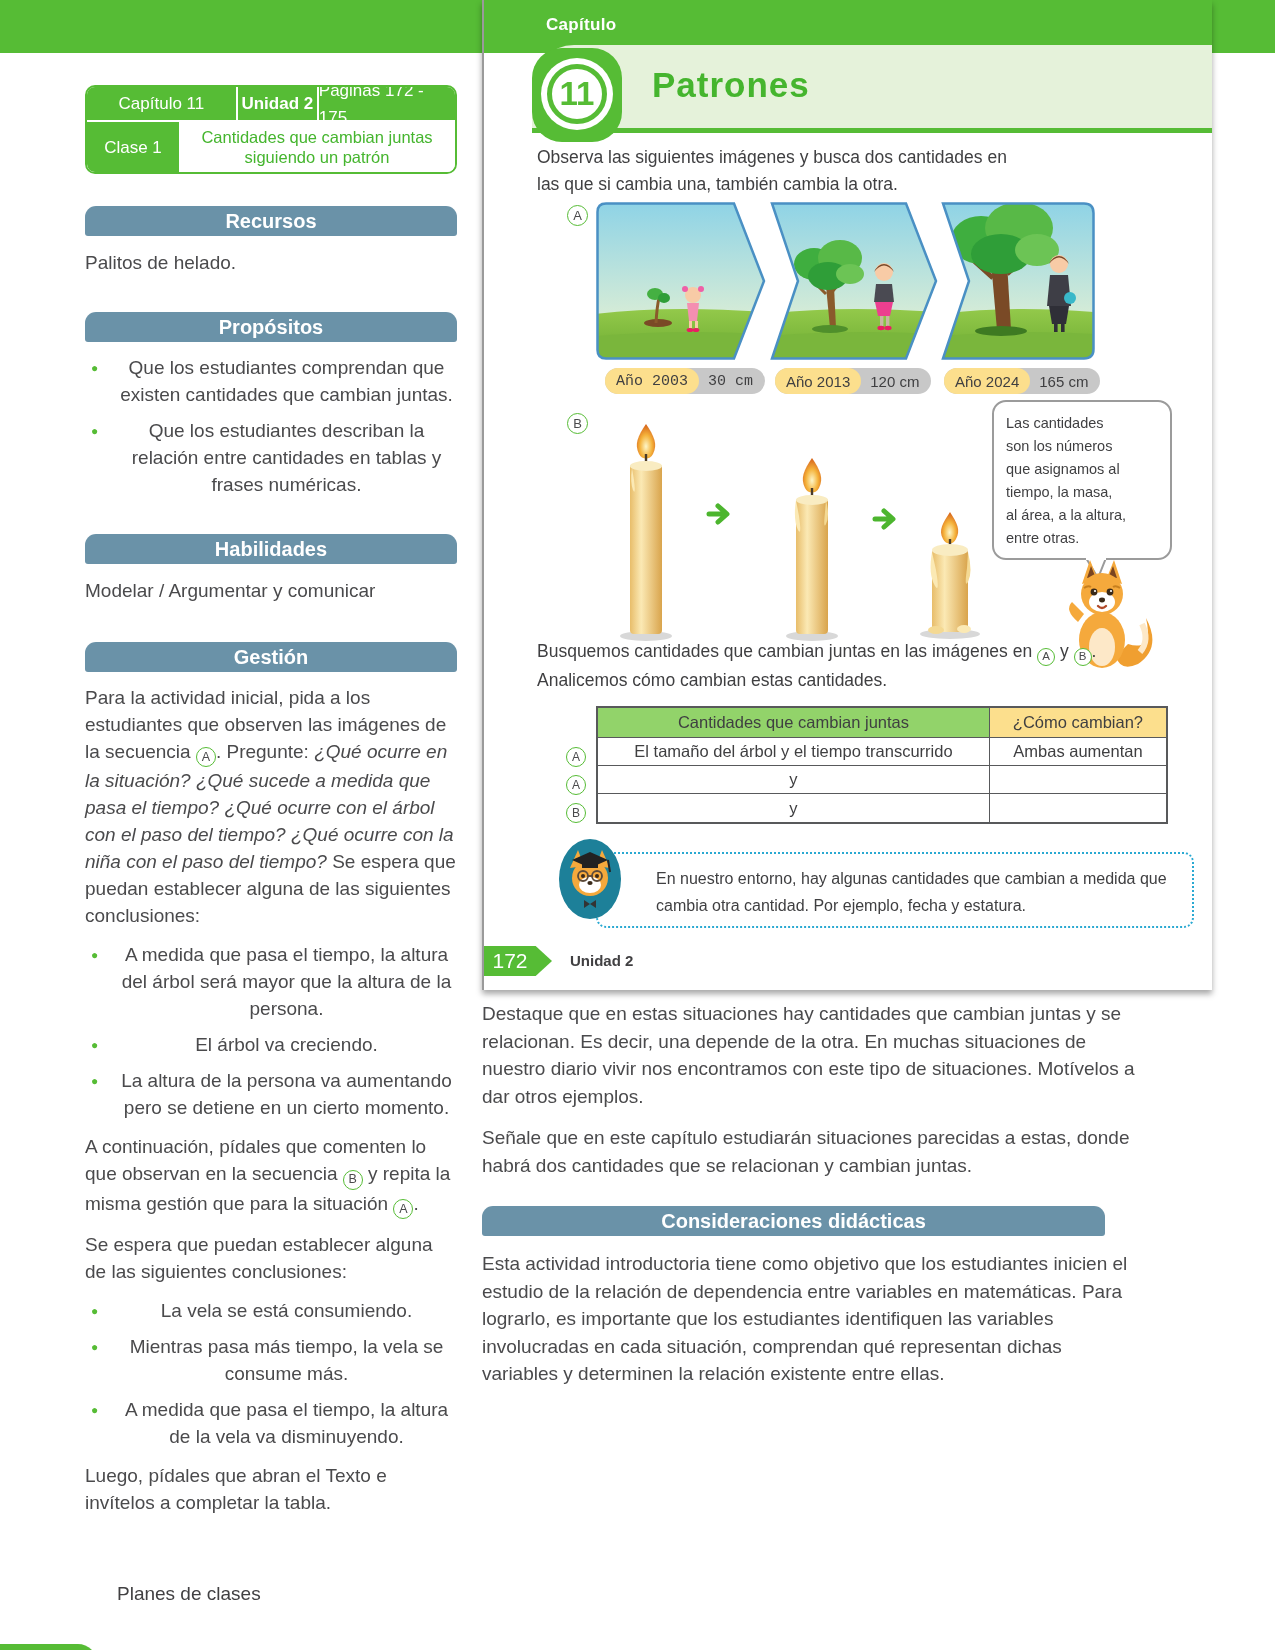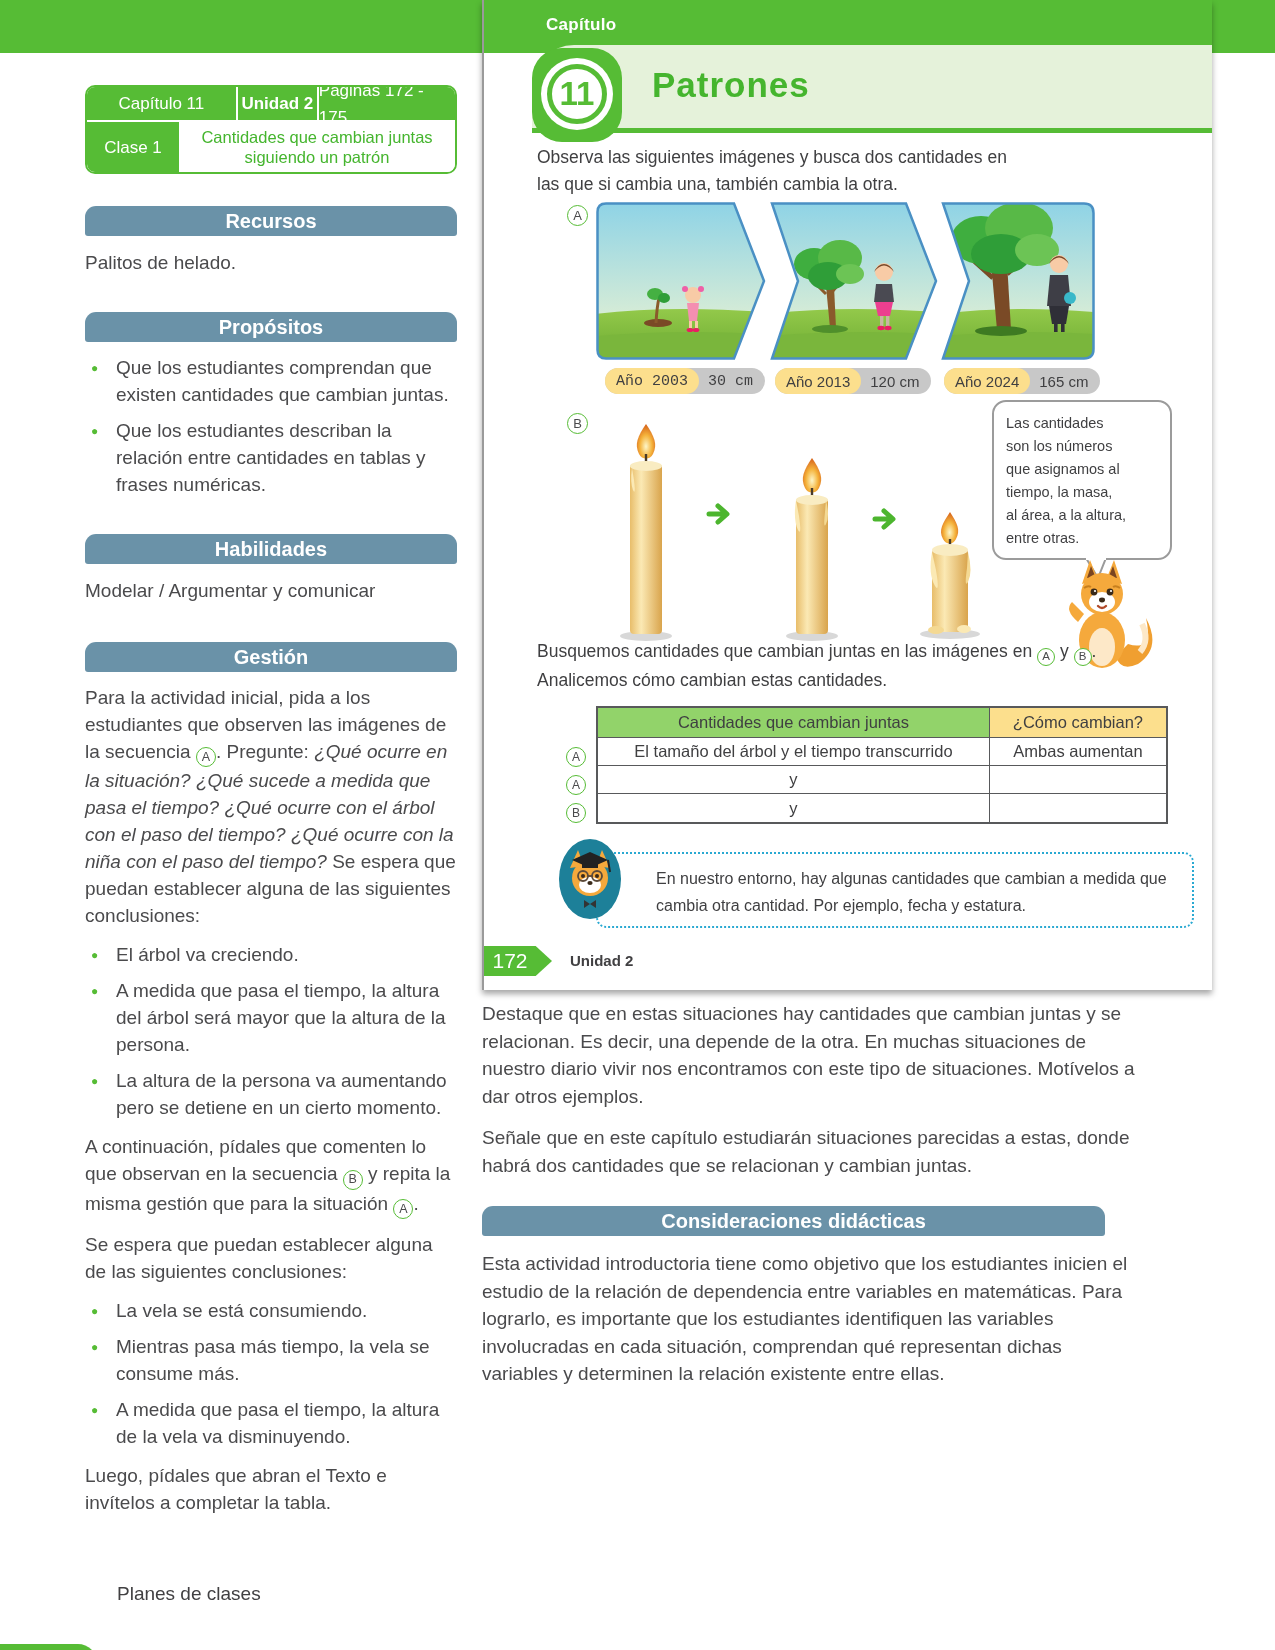--- a/index.html
+++ b/index.html
@@ -32,21 +32,21 @@
   .lc-unit{width:22%;font-weight:bold;}
   .lc-pages{width:37%;}
   .lesson-row2{display:flex;border-top:2px solid #fff;background:#fff;min-height:52px;}
   .lc-class{width:25%;background:var(--green);color:#fff;display:flex;align-items:center;justify-content:center;font-size:17px;}
   .lc-title{width:75%;color:var(--green-text);font-size:16.5px;line-height:20px;display:flex;align-items:center;justify-content:center;text-align:center;padding:4px 8px;}
 
   .secbar{margin-top:32px;height:30px;background:var(--bar-blue);border-radius:11px 11px 3px 3px;color:#fff;font-weight:bold;font-size:20px;text-align:center;line-height:30px;}
   .plain{margin-top:13px;}
 
   ul.greenlist{list-style:none;margin-top:12px;}
-  ul.greenlist li{position:relative;padding-left:31px;margin-bottom:9px;}
+  ul.greenlist li{position:relative;padding-left:31px;margin-bottom:9px;text-align:center;}
   ul.greenlist li::before{content:"●";position:absolute;left:6px;top:1px;font-size:12px;color:var(--green);}
 
   .gest p{margin-top:12px;}
   .it{font-style:italic;}
 
   .circ{display:inline-flex;width:20px;height:20px;border:1.7px solid var(--green);border-radius:50%;align-items:center;justify-content:center;font-size:12.5px;line-height:1;color:var(--body);background:#fff;vertical-align:-3px;}
 
   
   .tbpage{position:absolute;left:482px;top:0;width:730px;height:990px;background:#fff;border-left:2px solid #9a9a9a;box-shadow:0 4px 6px rgba(0,0,0,.35);}
   .tb-topbar{position:absolute;left:0;top:0;width:100%;height:53px;background:var(--green);}
@@ -140,22 +140,22 @@
       <li>Que los estudiantes describan la relación entre cantidades en tablas y frases numéricas.</li>
     </ul>
 
     <div class="secbar" style="margin-top:36px;">Habilidades</div>
     <div class="plain">Modelar / Argumentar y comunicar</div>
 
     <div class="secbar" style="margin-top:38px;">Gestión</div>
     <div class="gest">
       <p><span>Para la actividad inicial, pida a los estudiantes que observen las imágenes de la secuencia </span><span class="circ">A</span><span>. Pregunte: </span><span class="it">¿Qué ocurre en la situación? ¿Qué sucede a medida que pasa el tiempo? ¿Qué ocurre con el árbol con el paso del tiempo? ¿Qué ocurre con la niña con el paso del tiempo?</span><span> Se espera que puedan establecer alguna de las siguientes conclusiones:</span></p>
       <ul class="greenlist">
+        <li>A medida que pasa el tiempo, la altura del árbol será mayor que la altura de la persona.</li>
         <li>El árbol va creciendo.</li>
-        <li>A medida que pasa el tiempo, la altura del árbol será mayor que la altura de la persona.</li>
         <li>La altura de la persona va aumentando pero se detiene en un cierto momento.</li>
       </ul>
       <p><span>A continuación, pídales que comenten lo que observan en la secuencia </span><span class="circ">B</span><span> y repita la misma gestión que para la situación </span><span class="circ">A</span><span>.</span></p>
       <p>Se espera que puedan establecer alguna de las siguientes conclusiones:</p>
       <ul class="greenlist">
         <li>La vela se está consumiendo.</li>
         <li>Mientras pasa más tiempo, la vela se consume más.</li>
         <li>A medida que pasa el tiempo, la altura de la vela va disminuyendo.</li>
       </ul>
       <p>Luego, pídales que abran el Texto e invítelos a completar la tabla.</p>

